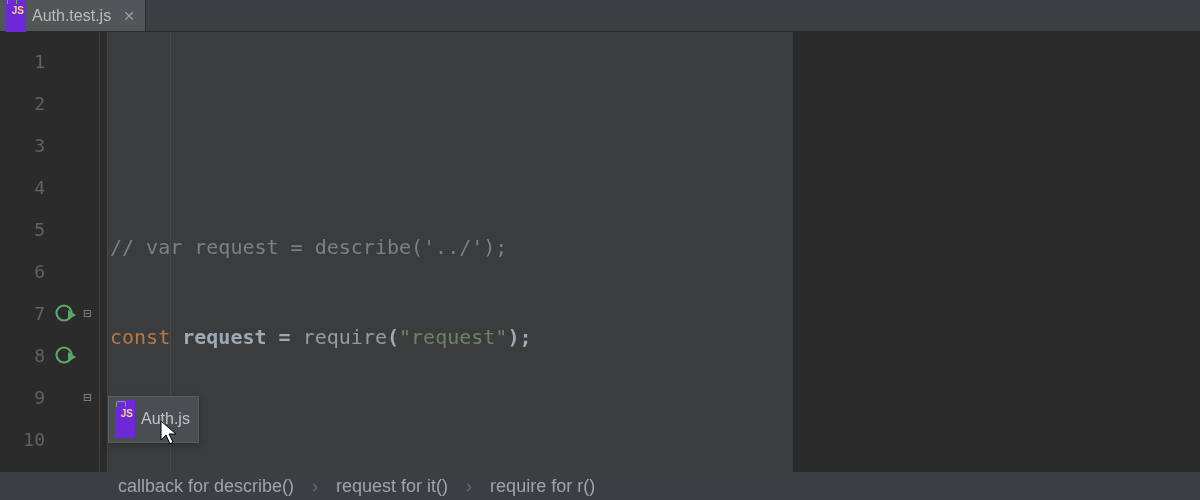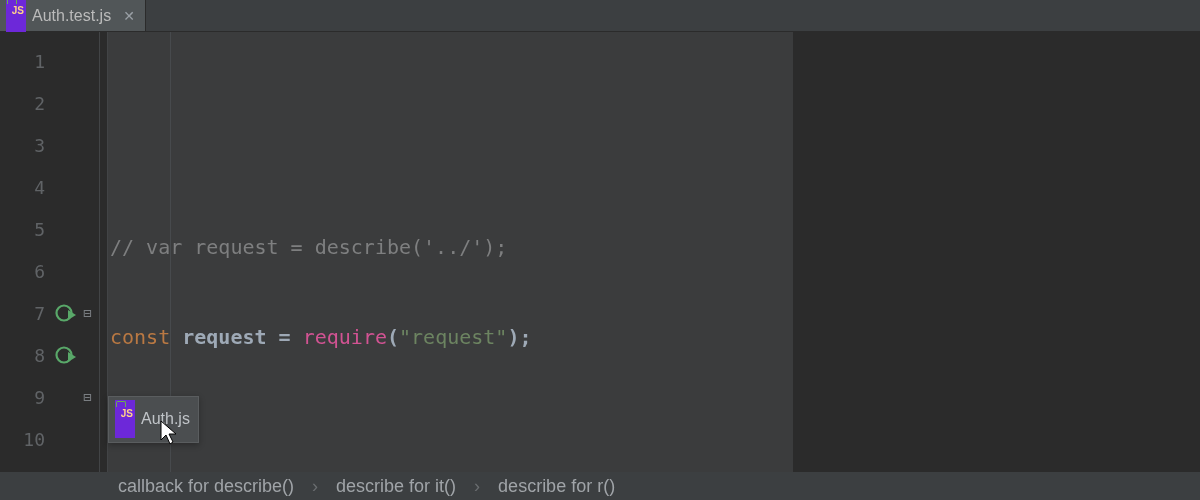--- a/index.html
+++ b/index.html
@@ -108,21 +108,21 @@
   .code .row {
     height: 42px;
     display: flex;
     align-items: center;
     padding-left: 2px;
   }
   .code .indent1 { padding-left: 2px; }
   .tok-str { color: #6a8759; }
   .tok-kw  { color: #cc7832; }
   .tok-id  { color: #a9b7c6; font-weight: bold; }
-  .tok-call{ color: #ec4899; }
+  .tok-call{ color: #a3a3a3; }
   .tok-comm{ color: #808080; }
   .vguide {
     position: absolute;
     top: 0; bottom: 0;
     border-left: 1px solid #3a3d3f;
   }
   .overlay {
     position: absolute;
     left: 0; top: 0;
     width: 685px;
@@ -258,16 +258,16 @@
   <div class="cursor">
     <svg width="20" height="26" viewBox="0 0 20 26">
         <polygon points="1,1 1,20 6,15 10,24 13,22 9,14 16,14" fill="#ffffff" stroke="#000" stroke-width="1"></polygon>
       </svg>
   </div>
 </div>
 
 <div class="breadcrumb">
   <span>callback for describe()</span>
   <span class="sep">›</span>
-  <span>describe for it()</span>
+  <span>request for it()</span>
   <span class="sep">›</span>
-  <span>describe for r()</span>
+  <span>require for r()</span>
 </div>
 
 </body></html>

